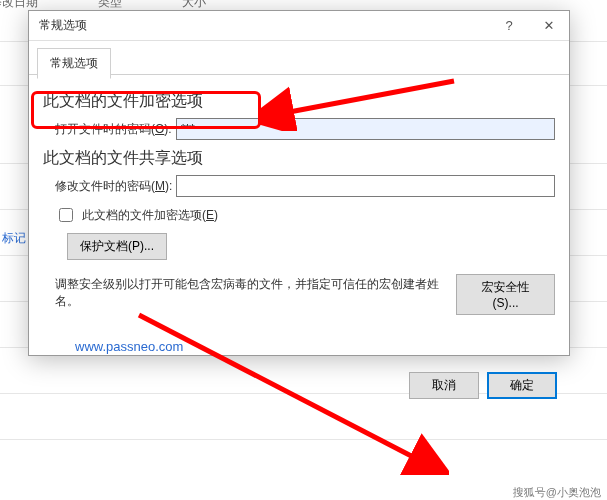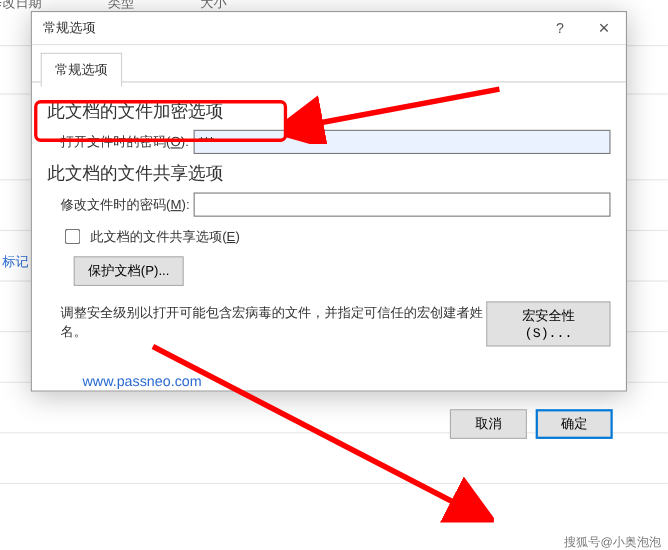--- a/index.html
+++ b/index.html
@@ -130,21 +130,20 @@
   .protect-row { margin: 0 0 14px 24px; }
   .macro-desc {
     font-size: 12px;
     color: #333;
     margin: 2px 0 0 12px;
   }
   .macro-row {
     display: flex;
     align-items: flex-start;
     margin-top: 2px;
-    font-family: Liberation Mono, monospace;
   }
   .link {
     color: #2a6ad1;
     font-size: 13px;
     margin: 24px 0 0 32px;
     display: inline-block;
   }
   .highlight-box {
     position: absolute;
     border: 3px solid #ff0000;
@@ -219,21 +218,21 @@
     <div class="field-row">
       <span class="field-label">
         <span>修改文件时的密码(</span><span class="hk">M</span><span>):</span>
       </span>
       <input class="text-input" type="text" value="" style="">
     </div>
 
     <div class="checkbox-row">
       <input type="checkbox" style="">
       <span class="field-label">
-        <span>此文档的文件共享选项(</span><span class="hk">E</span><span>)</span>
+        <span>此文档的文件加密选项(</span><span class="hk">E</span><span>)</span>
       </span>
     </div>
 
     <div class="protect-row">
       <button class="btn">保护文档(P)...</button>
     </div>
 
     <div class="macro-row">
       <div class="macro-desc">调整安全级别以打开可能包含宏病毒的文件，并指定可信任的宏创建者姓名。</div>
       <button class="btn">宏安全性(S)...</button>

